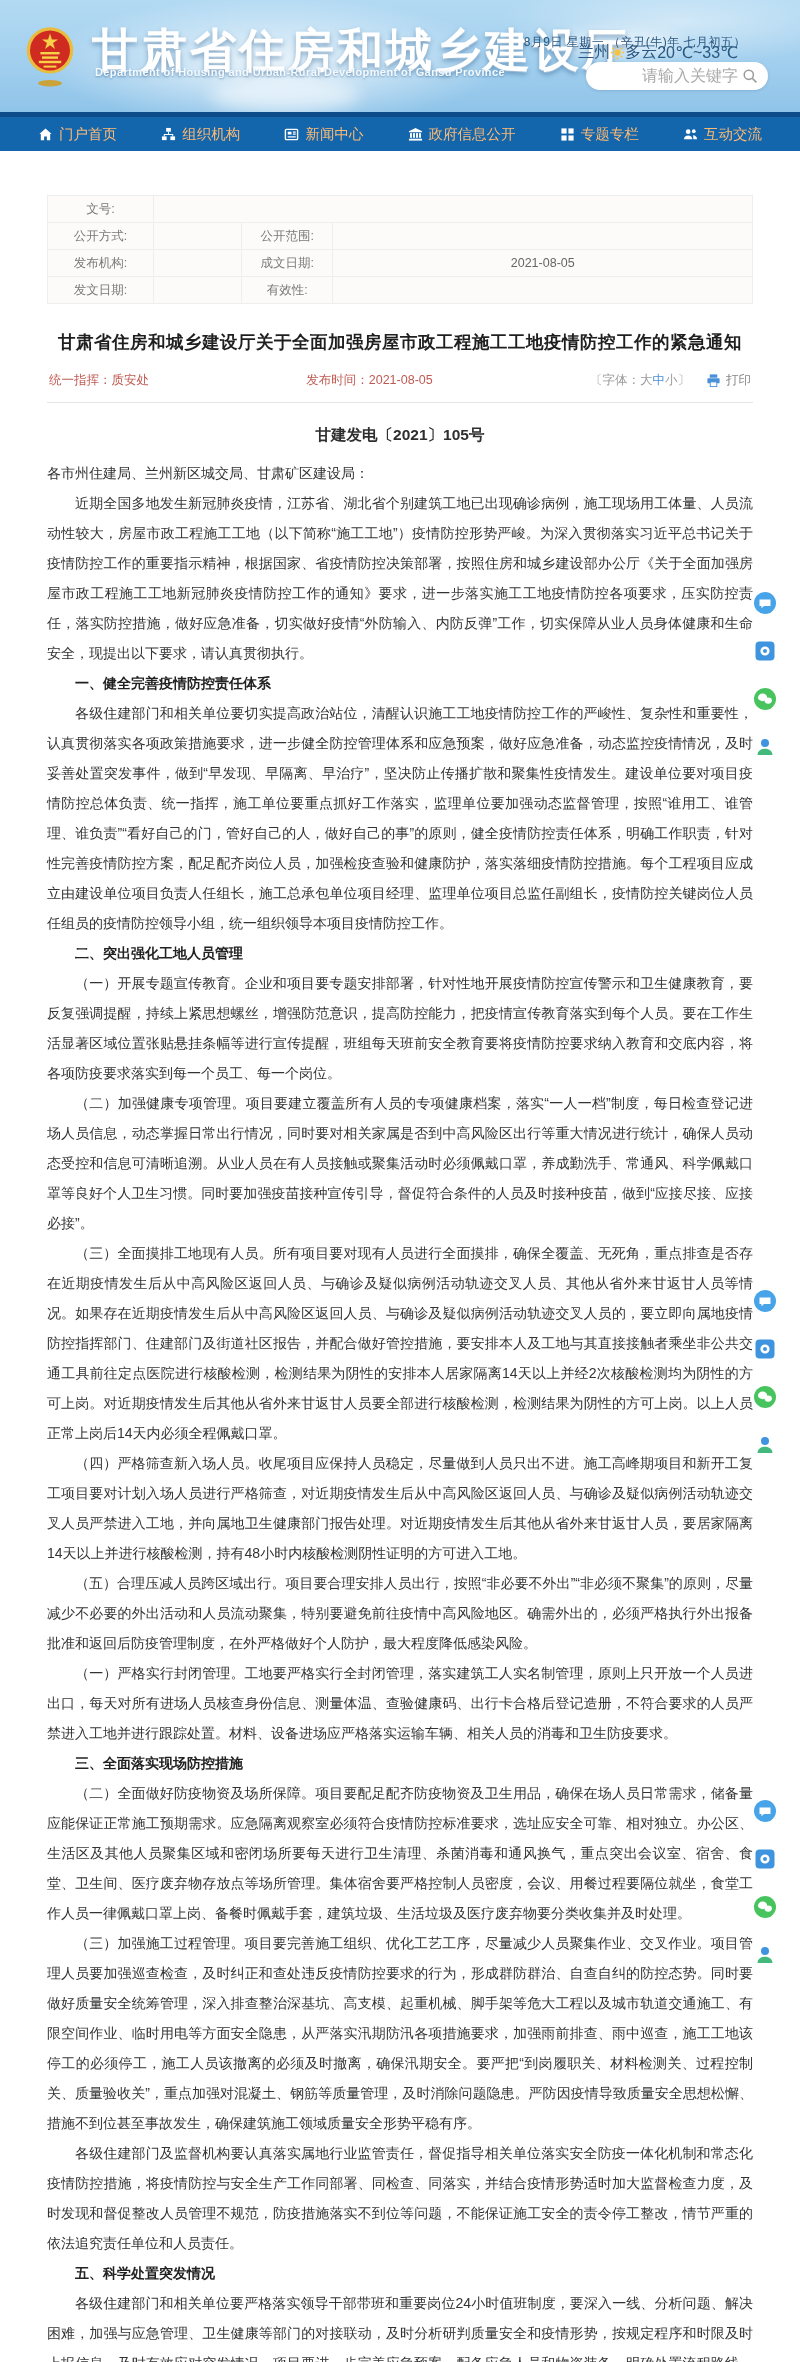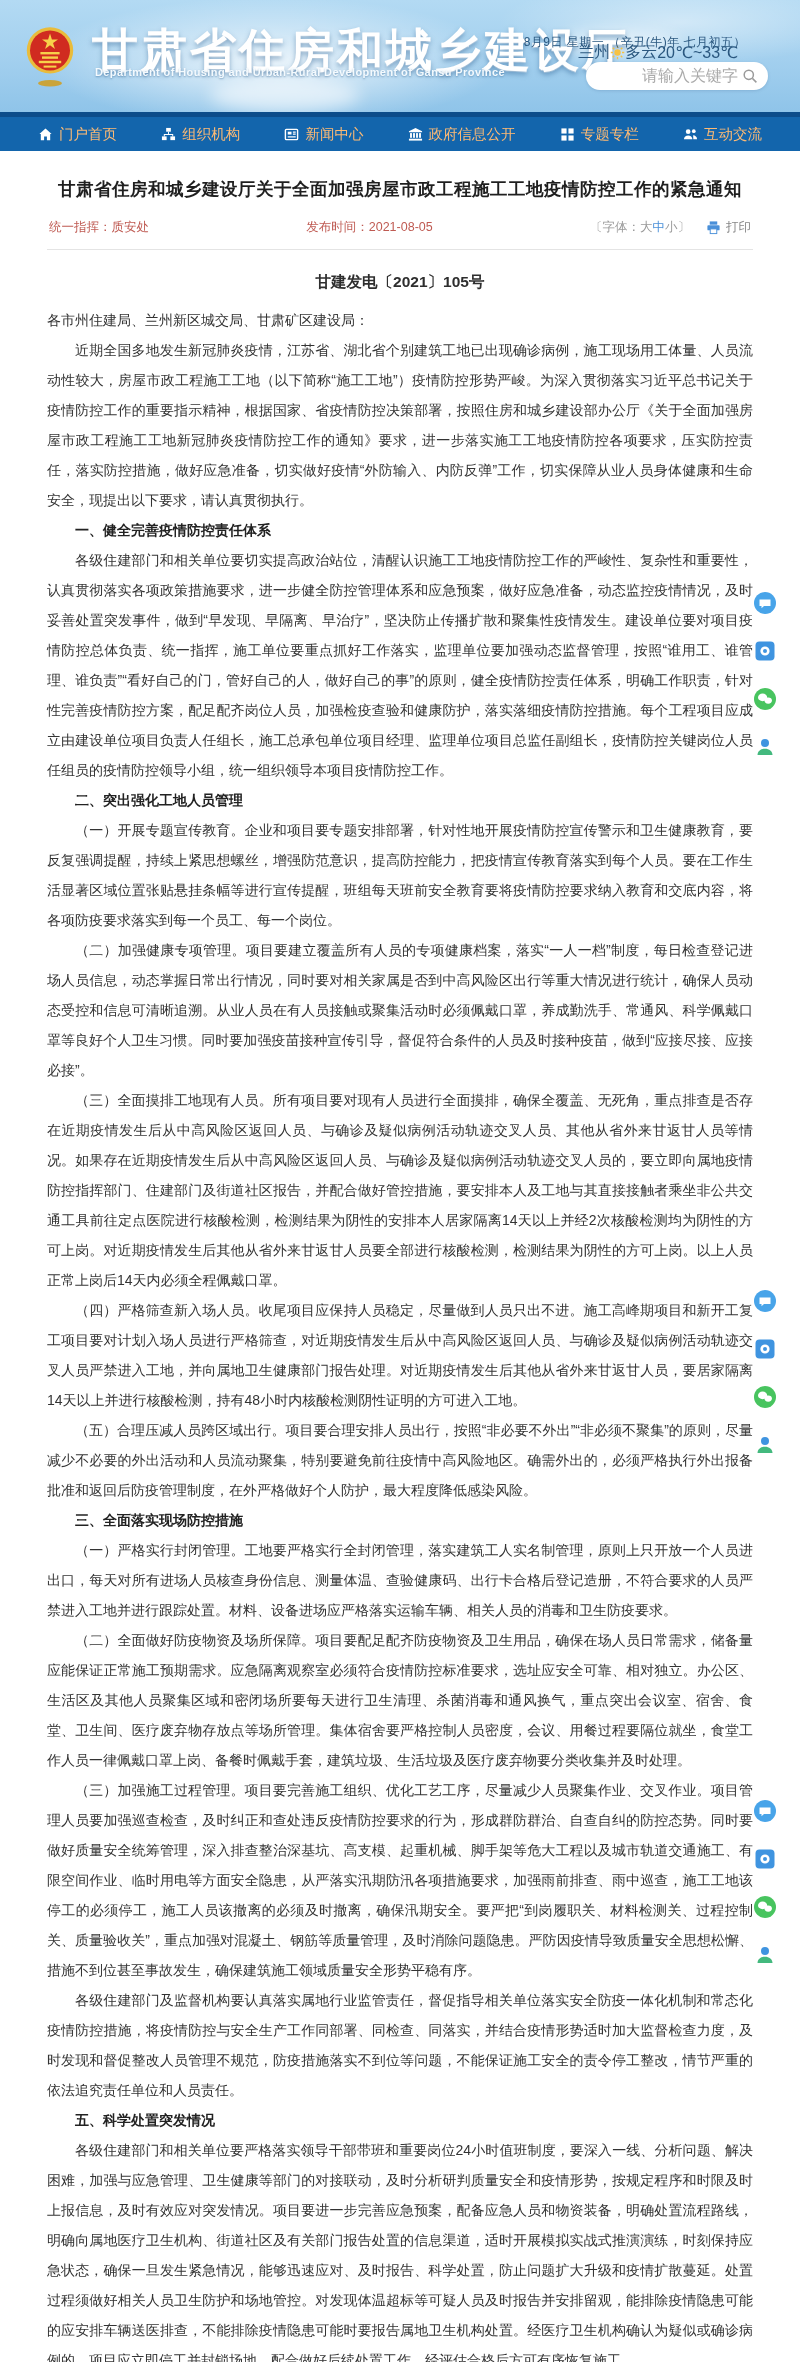--- a/index.html
+++ b/index.html
@@ -181,20 +181,46 @@
         <path d="M1 13c0-2.5 2-4 4.5-4S10 10.5 10 13z"></path>
         <circle cx="11.5" cy="4.5" r="2"></circle>
         <path d="M10.8 8.7c2.3.2 4.2 1.6 4.2 4.3h-4z"></path>
       </svg>
     <span>互动交流</span>
   </a>
 </div>
 
 <div class="content">
 
+  <table class="doc-table">
+    <tbody>
+        <tr>
+      <td class="lab">文号:</td>
+      <td class="val" colspan="3"></td>
+    </tr>
+    <tr>
+      <td class="lab">公开方式:</td>
+      <td class="val"></td>
+      <td class="lab lab2">公开范围:</td>
+      <td class="val"></td>
+    </tr>
+    <tr>
+      <td class="lab">发布机构:</td>
+      <td class="val"></td>
+      <td class="lab lab2">成文日期:</td>
+      <td class="val">2021-08-05</td>
+    </tr>
+    <tr>
+      <td class="lab">发文日期:</td>
+      <td class="val"></td>
+      <td class="lab lab2">有效性:</td>
+      <td class="val"></td>
+    </tr>
+  </tbody>
+    </table>
 
   <h1 class="article-title">甘肃省住房和城乡建设厅关于全面加强房屋市政工程施工工地疫情防控工作的紧急通知</h1>
 
   <div class="meta-row">
     <span class="meta-red">
       <span>统一指挥：</span><span>质安处</span>
     </span>
     <span class="meta-red">
       <span>发布时间：</span><span>2021-08-05</span>
     </span>
@@ -225,22 +251,22 @@
 
     <p class="para body">近期全国多地发生新冠肺炎疫情，江苏省、湖北省个别建筑工地已出现确诊病例，施工现场用工体量、人员流动性较大，房屋市政工程施工工地（以下简称“施工工地”）疫情防控形势严峻。为深入贯彻落实习近平总书记关于疫情防控工作的重要指示精神，根据国家、省疫情防控决策部署，按照住房和城乡建设部办公厅《关于全面加强房屋市政工程施工工地新冠肺炎疫情防控工作的通知》要求，进一步落实施工工地疫情防控各项要求，压实防控责任，落实防控措施，做好应急准备，切实做好疫情“外防输入、内防反弹”工作，切实保障从业人员身体健康和生命安全，现提出以下要求，请认真贯彻执行。</p>
         <p class="para heading">一、健全完善疫情防控责任体系</p>
         <p class="para body">各级住建部门和相关单位要切实提高政治站位，清醒认识施工工地疫情防控工作的严峻性、复杂性和重要性，认真贯彻落实各项政策措施要求，进一步健全防控管理体系和应急预案，做好应急准备，动态监控疫情情况，及时妥善处置突发事件，做到“早发现、早隔离、早治疗”，坚决防止传播扩散和聚集性疫情发生。建设单位要对项目疫情防控总体负责、统一指挥，施工单位要重点抓好工作落实，监理单位要加强动态监督管理，按照“谁用工、谁管理、谁负责”“看好自己的门，管好自己的人，做好自己的事”的原则，健全疫情防控责任体系，明确工作职责，针对性完善疫情防控方案，配足配齐岗位人员，加强检疫查验和健康防护，落实落细疫情防控措施。每个工程项目应成立由建设单位项目负责人任组长，施工总承包单位项目经理、监理单位项目总监任副组长，疫情防控关键岗位人员任组员的疫情防控领导小组，统一组织领导本项目疫情防控工作。</p>
         <p class="para heading">二、突出强化工地人员管理</p>
         <p class="para body">（一）开展专题宣传教育。企业和项目要专题安排部署，针对性地开展疫情防控宣传警示和卫生健康教育，要反复强调提醒，持续上紧思想螺丝，增强防范意识，提高防控能力，把疫情宣传教育落实到每个人员。要在工作生活显著区域位置张贴悬挂条幅等进行宣传提醒，班组每天班前安全教育要将疫情防控要求纳入教育和交底内容，将各项防疫要求落实到每一个员工、每一个岗位。</p>
         <p class="para body">（二）加强健康专项管理。项目要建立覆盖所有人员的专项健康档案，落实“一人一档”制度，每日检查登记进场人员信息，动态掌握日常出行情况，同时要对相关家属是否到中高风险区出行等重大情况进行统计，确保人员动态受控和信息可清晰追溯。从业人员在有人员接触或聚集活动时必须佩戴口罩，养成勤洗手、常通风、科学佩戴口罩等良好个人卫生习惯。同时要加强疫苗接种宣传引导，督促符合条件的人员及时接种疫苗，做到“应接尽接、应接必接”。</p>
         <p class="para body">（三）全面摸排工地现有人员。所有项目要对现有人员进行全面摸排，确保全覆盖、无死角，重点排查是否存在近期疫情发生后从中高风险区返回人员、与确诊及疑似病例活动轨迹交叉人员、其他从省外来甘返甘人员等情况。如果存在近期疫情发生后从中高风险区返回人员、与确诊及疑似病例活动轨迹交叉人员的，要立即向属地疫情防控指挥部门、住建部门及街道社区报告，并配合做好管控措施，要安排本人及工地与其直接接触者乘坐非公共交通工具前往定点医院进行核酸检测，检测结果为阴性的安排本人居家隔离14天以上并经2次核酸检测均为阴性的方可上岗。对近期疫情发生后其他从省外来甘返甘人员要全部进行核酸检测，检测结果为阴性的方可上岗。以上人员正常上岗后14天内必须全程佩戴口罩。</p>
         <p class="para body">（四）严格筛查新入场人员。收尾项目应保持人员稳定，尽量做到人员只出不进。施工高峰期项目和新开工复工项目要对计划入场人员进行严格筛查，对近期疫情发生后从中高风险区返回人员、与确诊及疑似病例活动轨迹交叉人员严禁进入工地，并向属地卫生健康部门报告处理。对近期疫情发生后其他从省外来甘返甘人员，要居家隔离14天以上并进行核酸检测，持有48小时内核酸检测阴性证明的方可进入工地。</p>
         <p class="para body">（五）合理压减人员跨区域出行。项目要合理安排人员出行，按照“非必要不外出”“非必须不聚集”的原则，尽量减少不必要的外出活动和人员流动聚集，特别要避免前往疫情中高风险地区。确需外出的，必须严格执行外出报备批准和返回后防疫管理制度，在外严格做好个人防护，最大程度降低感染风险。</p>
+        <p class="para body">（一）严格实行封闭管理。工地要严格实行全封闭管理，落实建筑工人实名制管理，原则上只开放一个人员进出口，每天对所有进场人员核查身份信息、测量体温、查验健康码、出行卡合格后登记造册，不符合要求的人员严禁进入工地并进行跟踪处置。材料、设备进场应严格落实运输车辆、相关人员的消毒和卫生防疫要求。</p>
         <p class="para heading">三、全面落实现场防控措施</p>
-        <p class="para body">（一）严格实行封闭管理。工地要严格实行全封闭管理，落实建筑工人实名制管理，原则上只开放一个人员进出口，每天对所有进场人员核查身份信息、测量体温、查验健康码、出行卡合格后登记造册，不符合要求的人员严禁进入工地并进行跟踪处置。材料、设备进场应严格落实运输车辆、相关人员的消毒和卫生防疫要求。</p>
         <p class="para body">（二）全面做好防疫物资及场所保障。项目要配足配齐防疫物资及卫生用品，确保在场人员日常需求，储备量应能保证正常施工预期需求。应急隔离观察室必须符合疫情防控标准要求，选址应安全可靠、相对独立。办公区、生活区及其他人员聚集区域和密闭场所要每天进行卫生清理、杀菌消毒和通风换气，重点突出会议室、宿舍、食堂、卫生间、医疗废弃物存放点等场所管理。集体宿舍要严格控制人员密度，会议、用餐过程要隔位就坐，食堂工作人员一律佩戴口罩上岗、备餐时佩戴手套，建筑垃圾、生活垃圾及医疗废弃物要分类收集并及时处理。</p>
         <p class="para body">（三）加强施工过程管理。项目要完善施工组织、优化工艺工序，尽量减少人员聚集作业、交叉作业。项目管理人员要加强巡查检查，及时纠正和查处违反疫情防控要求的行为，形成群防群治、自查自纠的防控态势。同时要做好质量安全统筹管理，深入排查整治深基坑、高支模、起重机械、脚手架等危大工程以及城市轨道交通施工、有限空间作业、临时用电等方面安全隐患，从严落实汛期防汛各项措施要求，加强雨前排查、雨中巡查，施工工地该停工的必须停工，施工人员该撤离的必须及时撤离，确保汛期安全。要严把“到岗履职关、材料检测关、过程控制关、质量验收关”，重点加强对混凝土、钢筋等质量管理，及时消除问题隐患。严防因疫情导致质量安全思想松懈、措施不到位甚至事故发生，确保建筑施工领域质量安全形势平稳有序。</p>
         <p class="para body">各级住建部门及监督机构要认真落实属地行业监管责任，督促指导相关单位落实安全防疫一体化机制和常态化疫情防控措施，将疫情防控与安全生产工作同部署、同检查、同落实，并结合疫情形势适时加大监督检查力度，及时发现和督促整改人员管理不规范，防疫措施落实不到位等问题，不能保证施工安全的责令停工整改，情节严重的依法追究责任单位和人员责任。</p>
         <p class="para heading">五、科学处置突发情况</p>
         <p class="para body">各级住建部门和相关单位要严格落实领导干部带班和重要岗位24小时值班制度，要深入一线、分析问题、解决困难，加强与应急管理、卫生健康等部门的对接联动，及时分析研判质量安全和疫情形势，按规定程序和时限及时上报信息，及时有效应对突发情况。项目要进一步完善应急预案，配备应急人员和物资装备，明确处置流程路线，明确向属地医疗卫生机构、街道社区及有关部门报告处置的信息渠道，适时开展模拟实战式推演演练，时刻保持应急状态，确保一旦发生紧急情况，能够迅速应对、及时报告、科学处置，防止问题扩大升级和疫情扩散蔓延。处置过程须做好相关人员卫生防护和场地管控。对发现体温超标等可疑人员及时报告并安排留观，能排除疫情隐患可能的应安排车辆送医排查，不能排除疫情隐患可能时要报告属地卫生机构处置。经医疗卫生机构确认为疑似或确诊病例的，项目应立即停工并封锁场地，配合做好后续处置工作，经评估合格后方可有序恢复施工。</p>
       </div>
   </div>
 
 </div>
 

